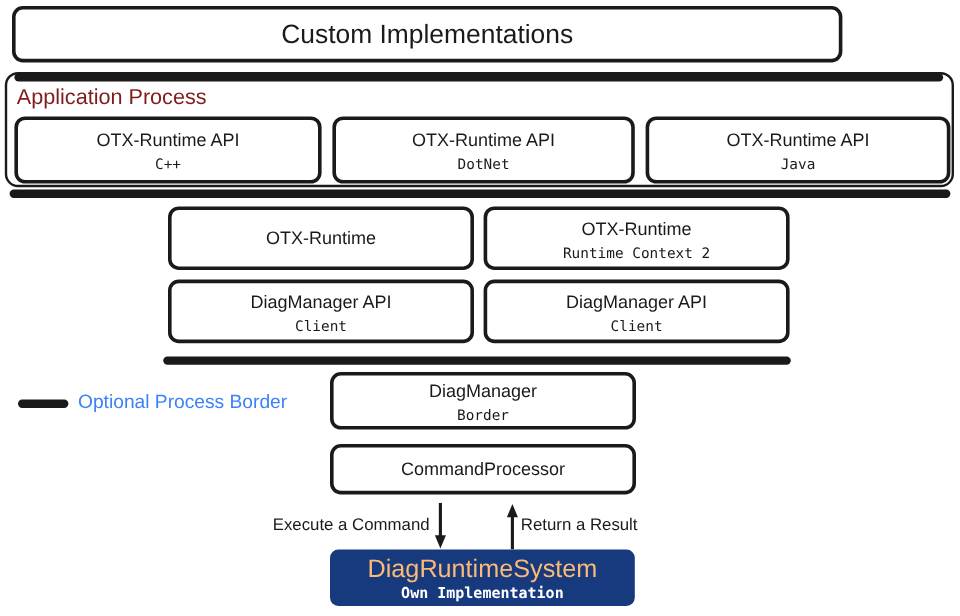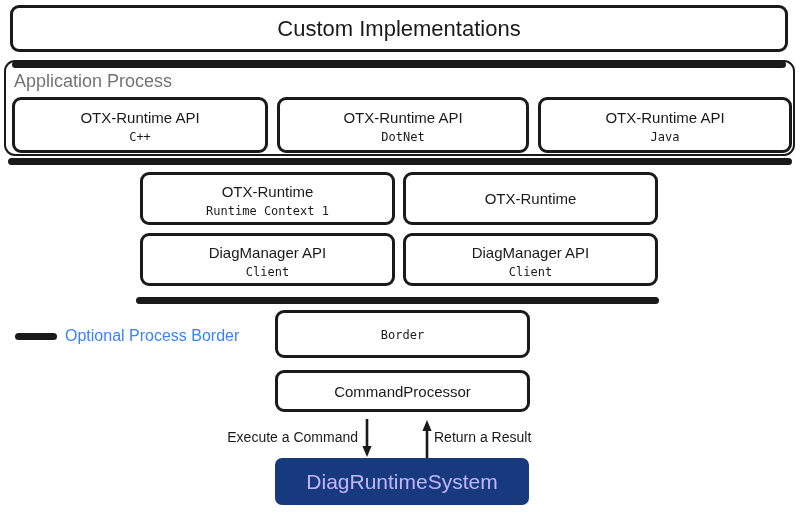--- a/index.html
+++ b/index.html
@@ -22,44 +22,44 @@
     font-size:12px;line-height:14px;color:#1a1a1a;white-space:nowrap;margin-top:1px;
   }
   .hbar{
     position:absolute;background:#1a1a1a;border-radius:4px;height:7px;
   }
   .container{
     position:absolute;box-sizing:border-box;
     border:2px solid #1a1a1a;border-radius:11px;background:#ffffff;
   }
   .container-label{
-    position:absolute;font-size:18px;color:#737373;white-space:nowrap;
+    position:absolute;font-size:18px;color:#7f1d1d;white-space:nowrap;
   }
   .legend-text{
     position:absolute;font-size:16px;color:#3b82f6;white-space:nowrap;
   }
   .arrow-label{
     position:absolute;font-family:Liberation Sans, sans-serif;
     font-size:14px;color:#1a1a1a;white-space:nowrap;
   }
   .blue-box{
     position:absolute;box-sizing:border-box;border:none;border-radius:7px;
     display:flex;flex-direction:column;align-items:center;justify-content:center;
     text-align:center;
   }
-  .blue-box .title{font-size:21px;line-height:23px;color:#c4b5fd;white-space:nowrap;}
+  .blue-box .title{font-size:21px;line-height:23px;color:#fdba74;white-space:nowrap;}
   .blue-box .sub{
     font-family:"DejaVu Sans Mono", monospace;font-weight:600;
     font-size:12.5px;line-height:14px;color:#ffffff;white-space:nowrap;margin-top:1px;
   }
 </style>
 </head>
 <body>
 
-<div class="box" style="left:10px;top:5px;width:778px;height:47px;">
+<div class="box" style="left:10px;top:5px;width:692px;height:47px;">
   <div class="title" style="font-size:22px;">Custom Implementations</div>
 </div>
 
 <div class="container" style="left:4px;top:60px;width:791px;height:96px;"></div>
 <div class="hbar" style="left:12px;top:61px;width:774px;"></div>
 <div class="container-label" style="left:14px;top:71px;">Application Process</div>
 
 <div class="box" style="left:12px;top:97px;width:256px;height:56px;">
   <div class="title">OTX-Runtime API</div>
   <div class="sub">C++</div>
@@ -70,52 +70,54 @@
 </div>
 <div class="box" style="left:538px;top:97px;width:254px;height:56px;">
   <div class="title">OTX-Runtime API</div>
   <div class="sub">Java</div>
 </div>
 
 <div class="hbar" style="left:8px;top:158px;width:784px;"></div>
 
 <div class="box" style="left:140px;top:172px;width:255px;height:53px;">
   <div class="title">OTX-Runtime</div>
-  <div class="sub">Runtime Context 1</div>
 </div>
 <div class="box" style="left:403px;top:172px;width:255px;height:53px;">
   <div class="title">OTX-Runtime</div>
+  <div class="sub">Runtime Context 2</div>
 </div>
 
 <div class="box" style="left:140px;top:233px;width:255px;height:53px;">
   <div class="title">DiagManager API</div>
   <div class="sub">Client</div>
 </div>
 <div class="box" style="left:403px;top:233px;width:255px;height:53px;">
   <div class="title">DiagManager API</div>
   <div class="sub">Client</div>
 </div>
 
 <div class="hbar" style="left:136px;top:297px;width:523px;"></div>
 
 <div class="hbar" style="left:15px;top:333px;width:42px;"></div>
 <div class="legend-text" style="left:65px;top:327px;">Optional Process Border</div>
 
 <div class="box" style="left:275px;top:310px;width:255px;height:48px;">
+  <div class="title">DiagManager</div>
   <div class="sub">Border</div>
 </div>
 
 <div class="box" style="left:275px;top:370px;width:255px;height:42px;">
   <div class="title">CommandProcessor</div>
 </div>
 
 <svg class="abs" style="left:350px;top:419px;" width="100" height="39" viewBox="0 0 100 39">
   <line x1="17" y1="0" x2="17" y2="29" stroke="#1a1a1a" stroke-width="2.6"></line>
   <polygon points="17,38 12.4,27 21.6,27" fill="#1a1a1a"></polygon>
   <line x1="77" y1="39" x2="77" y2="11" stroke="#1a1a1a" stroke-width="2.6"></line>
   <polygon points="77,1 72.4,12 81.6,12" fill="#1a1a1a"></polygon>
 </svg>
 <div class="arrow-label" style="left:158px;top:429px;width:200px;text-align:right;">Execute a Command</div>
 <div class="arrow-label" style="left:434px;top:429px;text-align:center;">Return a Result</div>
 
 <div class="blue-box" style="left:275px;top:458px;width:254px;height:47px;background:#17397e;">
   <div class="title">DiagRuntimeSystem</div>
+  <div class="sub">Own Implementation</div>
 </div>
 
 </body></html>

